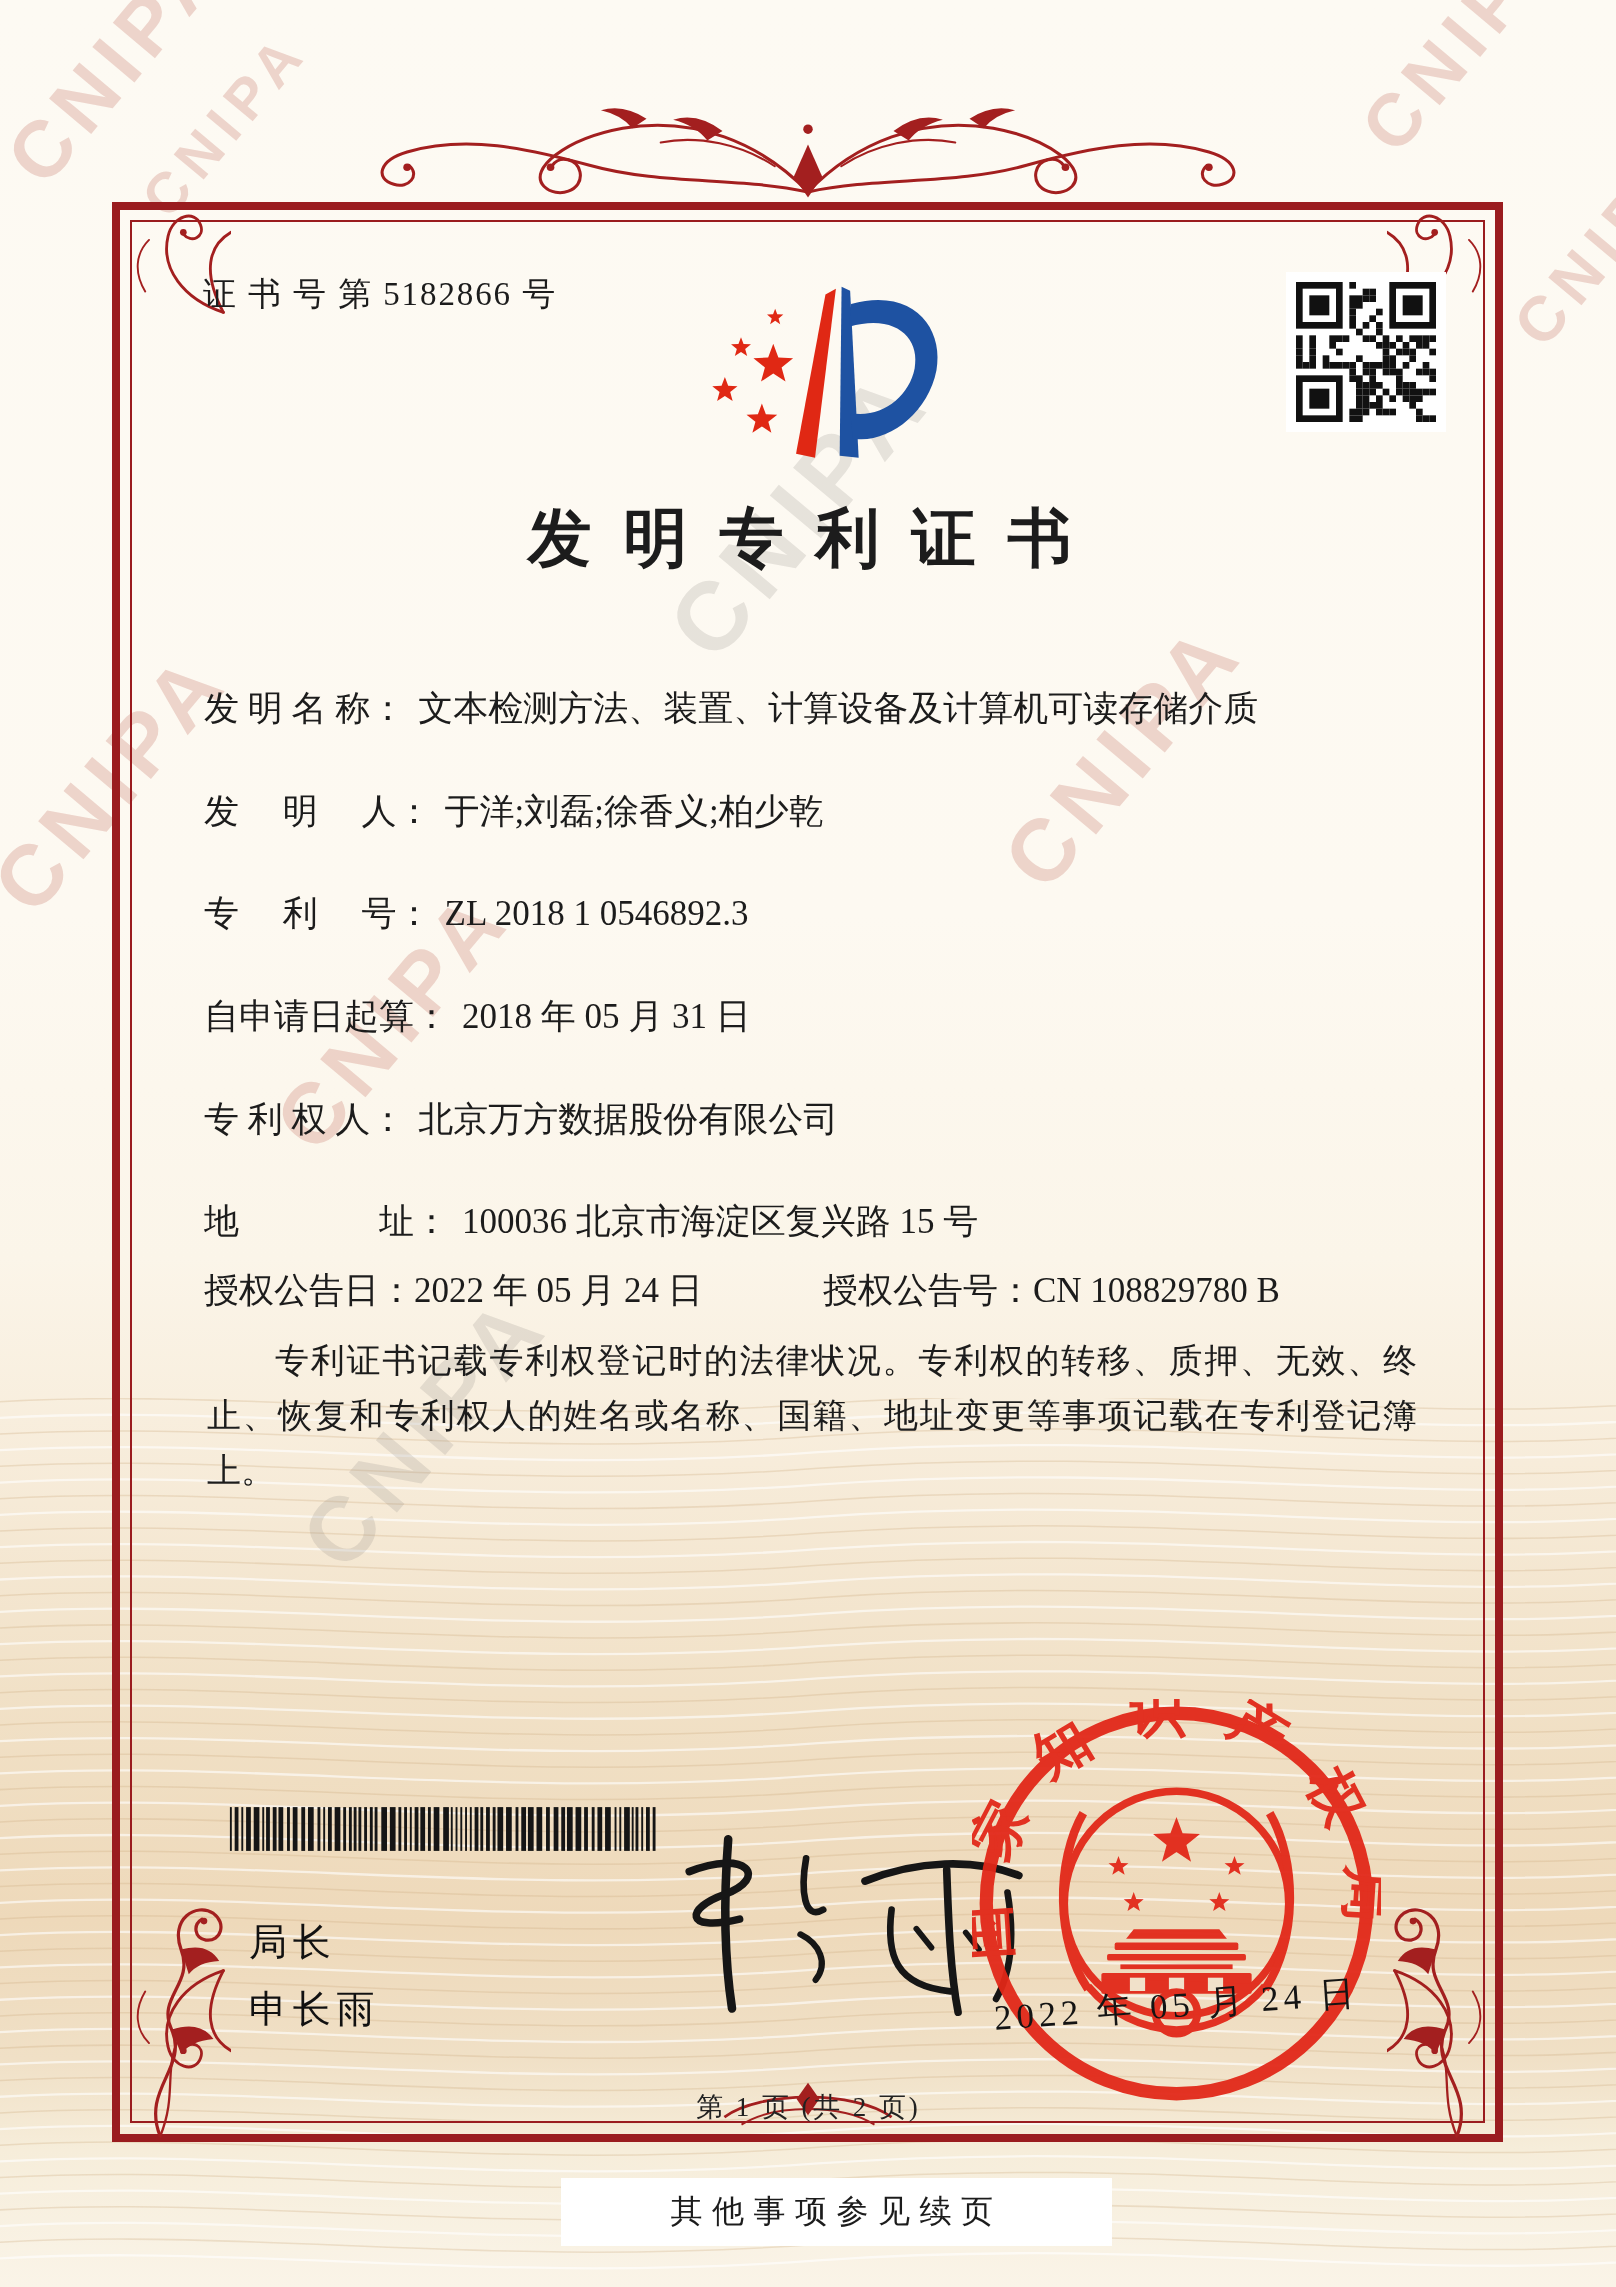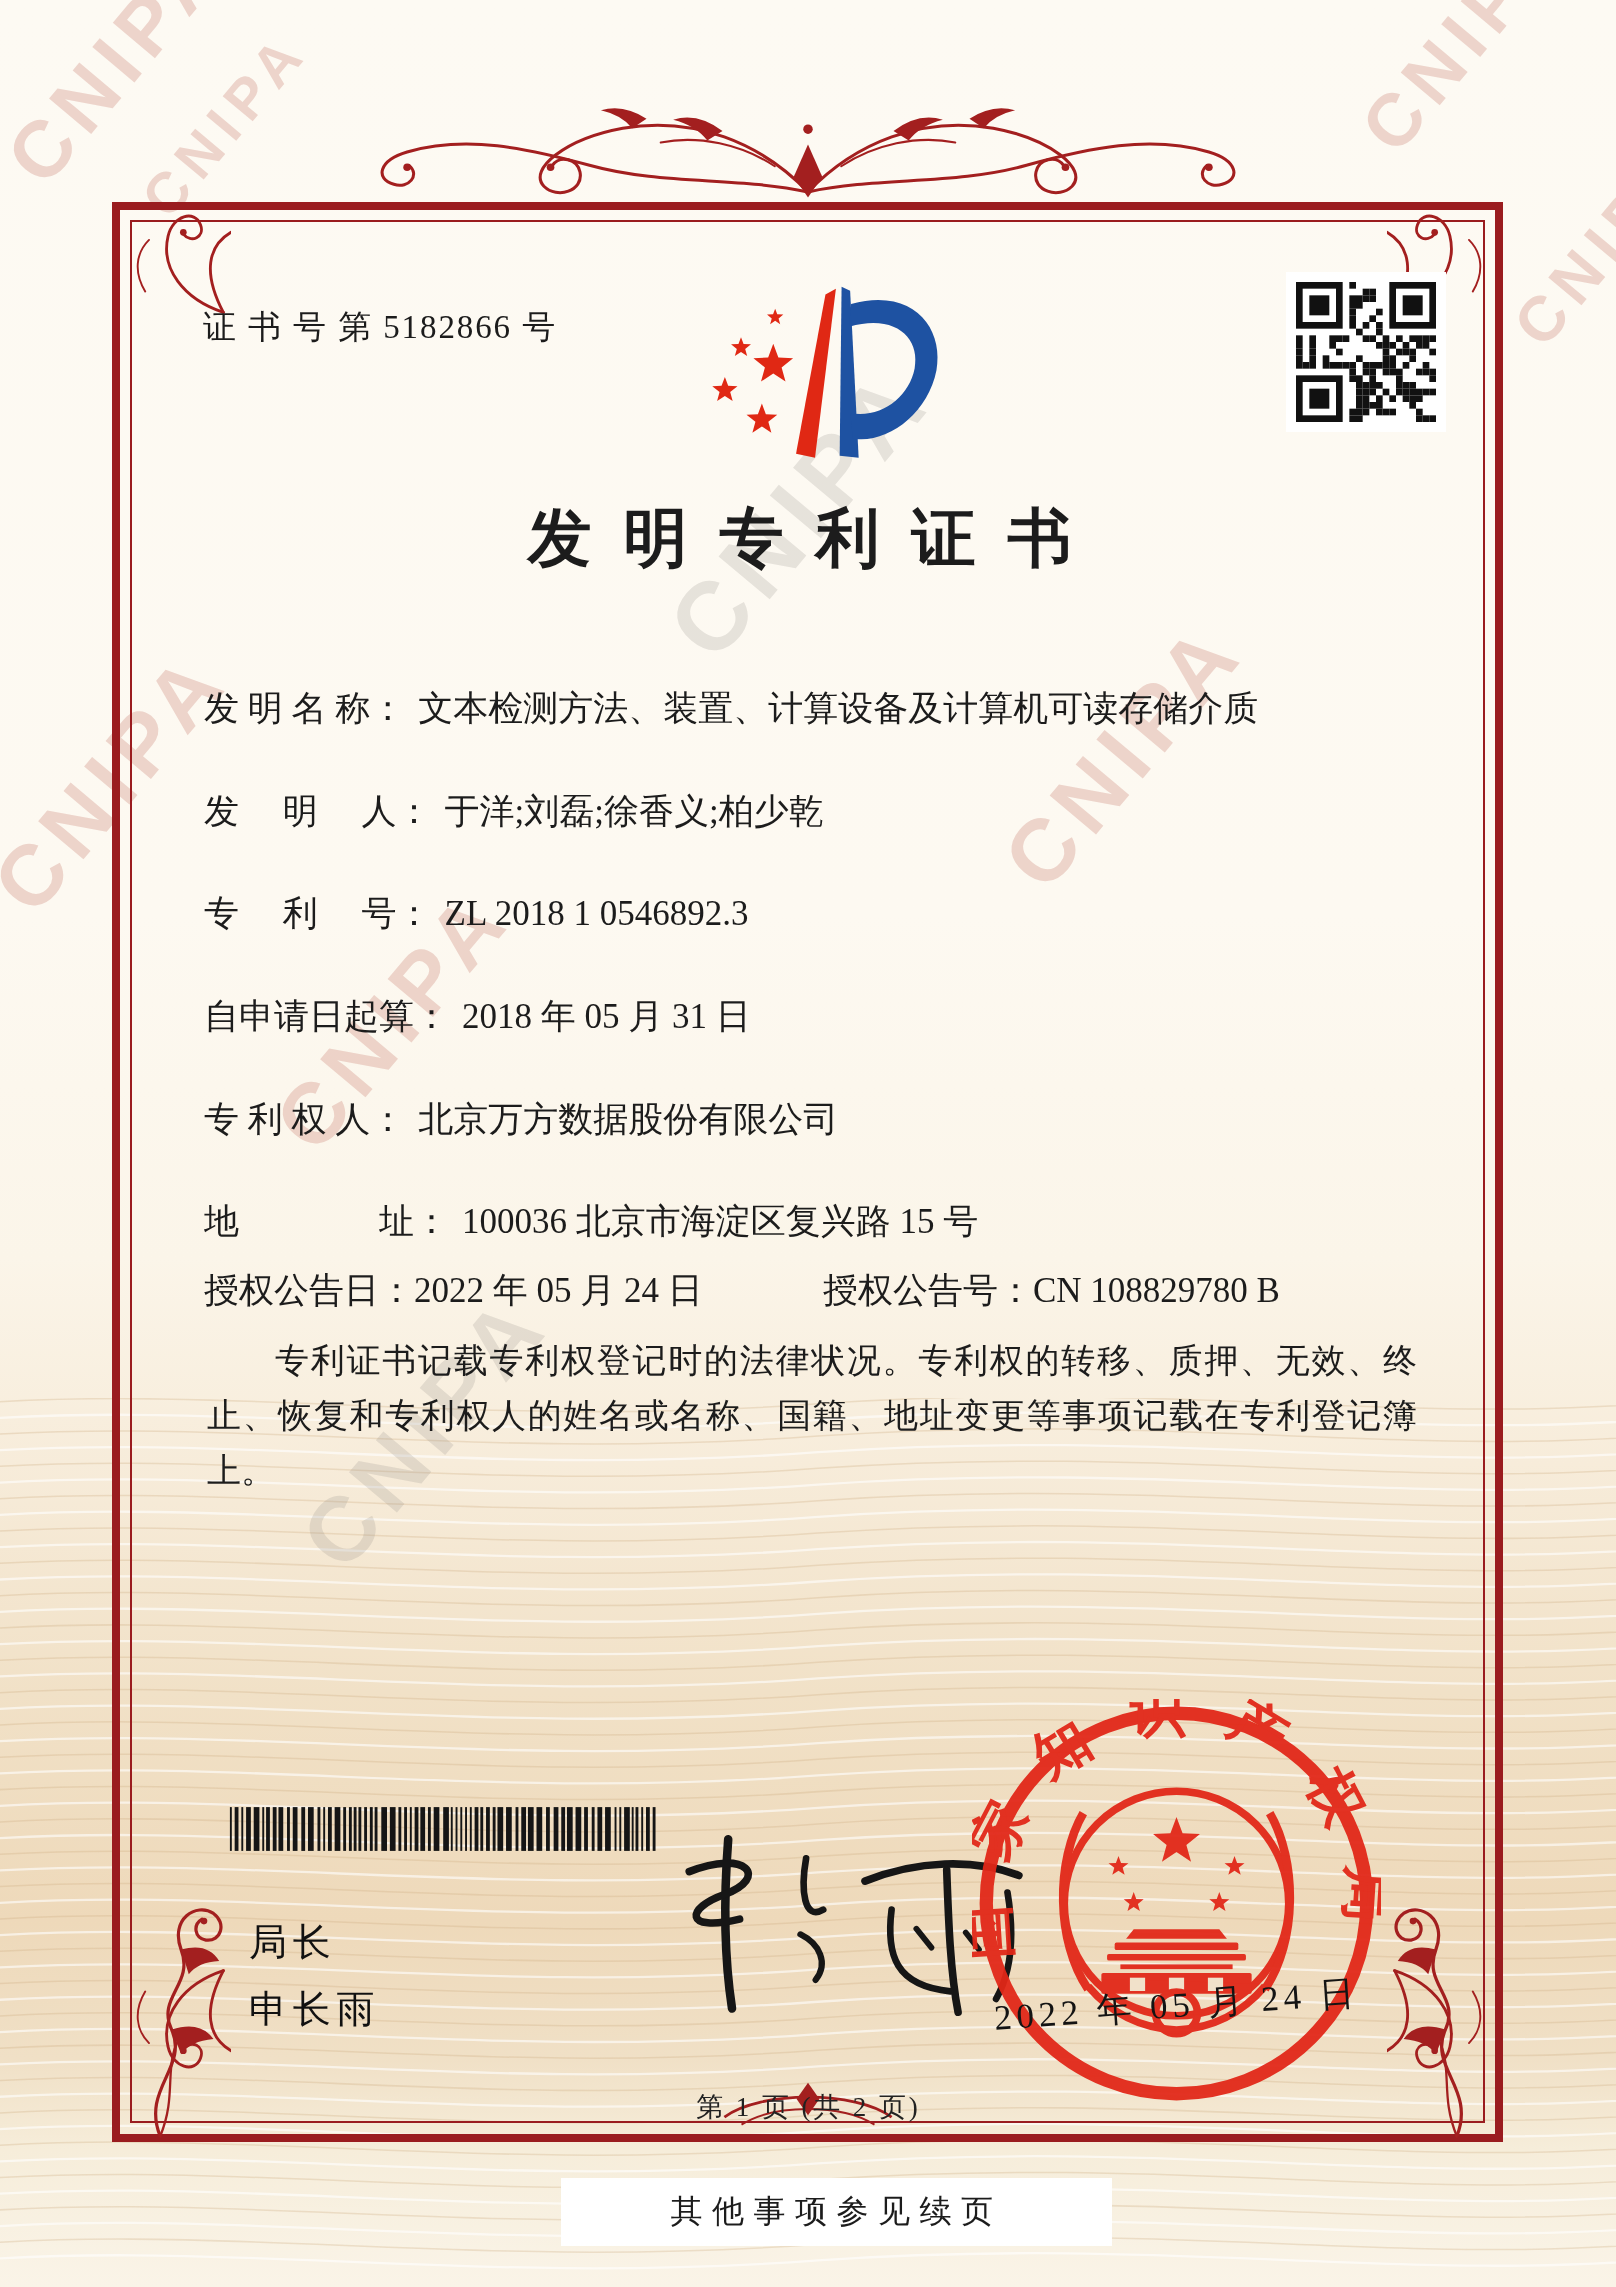--- a/index.html
+++ b/index.html
@@ -15,21 +15,21 @@
   .border-outer{left:112px;top:202px;width:1375px;height:1924px;border:8.6px solid #9a1c1f;z-index:2;}
   .border-inner{left:130px;top:220px;width:1351px;height:1899px;border:2.9px solid #9a1c1f;z-index:2;}
   .orn{z-index:2;pointer-events:none;}
   
   .wm{position:absolute;z-index:1;font-family:"Liberation Sans","DejaVu Sans",sans-serif;
       font-weight:bold;letter-spacing:9.5px;transform:rotate(-50deg);pointer-events:none;white-space:nowrap;}
   .wm-pink{color:rgba(203,125,113,0.30);}
   .wm-gray{color:rgba(141,135,128,0.20);}
   
   .ct{z-index:3;}
-  .cert-no{left:203px;top:272px;font-size:33px;letter-spacing:1.9px;margin-top:33px;}
+  .cert-no{left:203px;top:272px;font-size:33px;letter-spacing:1.9px;}
   .title{left:0;top:495px;width:100%;text-align:center;font-size:64px;font-weight:bold;
          letter-spacing:32px;padding-left:14px;box-sizing:border-box;}
   .field{left:204px;font-size:35px;white-space:nowrap;}
   .field .val{margin-left:13px;}
   .grant{left:204px;top:1267px;font-size:35px;white-space:nowrap;}
   .grant2{left:823px;top:1267px;font-size:35px;white-space:nowrap;}
   .paras{left:207px;top:1333px;width:1210px;font-size:34px;line-height:55px;text-align:justify;}
   .paras p{margin:0;text-indent:2em;}
   .director{left:249px;font-family:Liberation Sans, sans-serif;
             font-size:38px;letter-spacing:5.7px;color:#111;}

